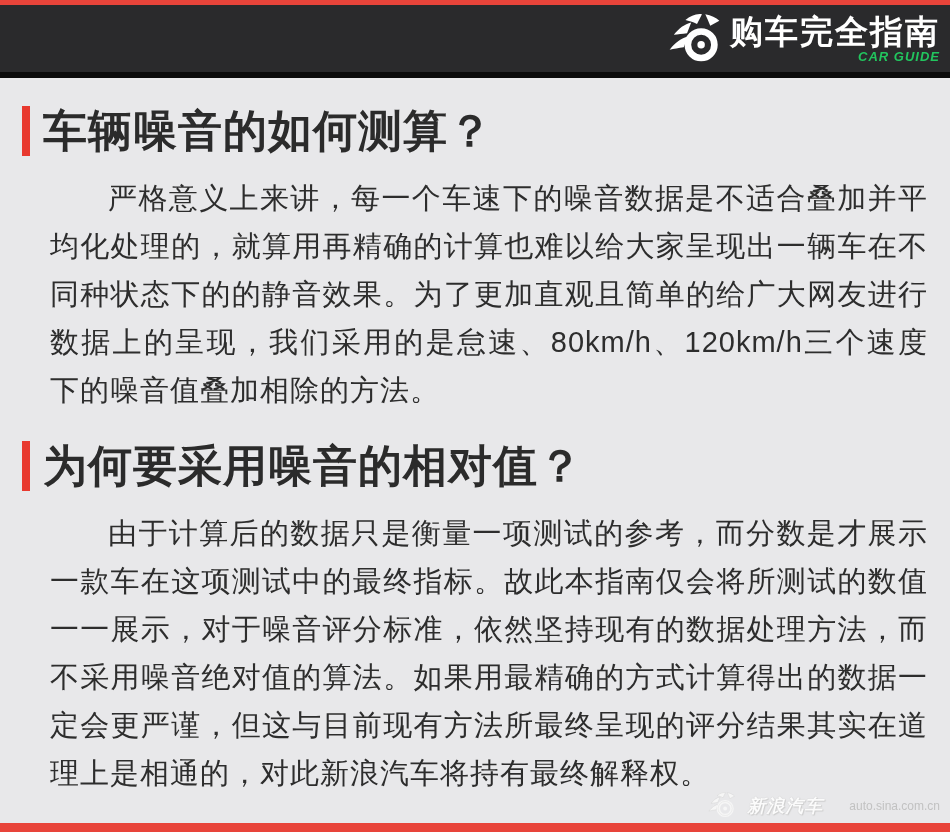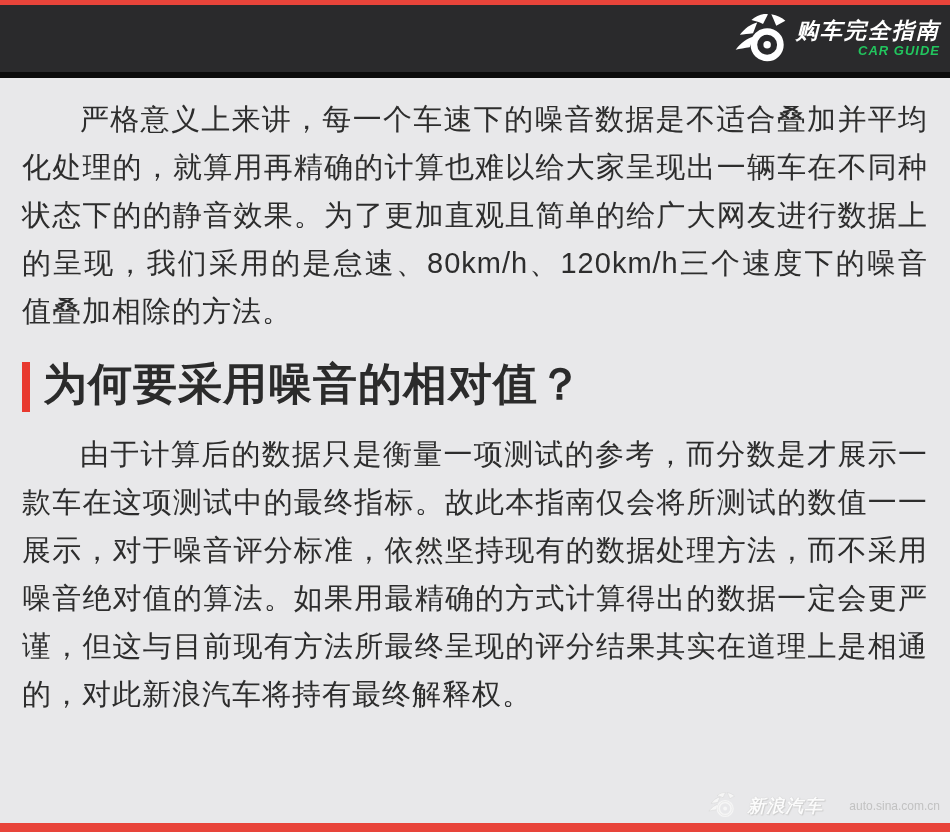--- a/index.html
+++ b/index.html
@@ -36,23 +36,22 @@
   }
   .brand-lockup svg { display: block; }
   .brand-text {
     display: flex;
     flex-direction: column;
     align-items: flex-end;
     line-height: 1;
   }
   .brand-title {
     color: #ffffff;
-    font-size: 22px;
+    font-size: 33px;
     font-weight: bold;
-    font-style: italic;
     letter-spacing: 2px;
     white-space: nowrap;
   }
   .brand-subtitle {
     color: #22c55e;
     font-size: 13px;
     font-weight: bold;
     font-style: italic;
     letter-spacing: 1px;
     margin-top: 2px;
@@ -60,21 +59,21 @@
   
   .content {
     background: #e8e8ea;
     padding: 0 22px;
   }
   .section-heading {
     display: flex;
     align-items: center;
     margin-top: 27px;
   }
-  .section-heading.second { margin-top: 26px; font-family: Liberation Mono, monospace; }
+  .section-heading.second { margin-top: 26px; }
   .red-accent-bar {
     width: 8px;
     height: 50px;
     background: #e8392f;
     margin-right: 13px;
     flex: 0 0 auto;
   }
   .heading-text {
     font-size: 44px;
     line-height: 52px;
@@ -86,20 +85,21 @@
   .body-paragraph {
     margin-top: 17px;
     font-size: 29px;
     line-height: 48px;
     font-weight: 300;
     color: #2d2d2d;
     letter-spacing: 1px;
     text-align: justify;
     text-indent: 2em;
     text-justify: inter-ideograph;
+    margin-left: 28px;
   }
   
   .footer-watermark {
     position: absolute;
     right: 10px;
     bottom: 13px;
     display: flex;
     align-items: center;
     gap: 9px;
   }
@@ -151,20 +151,24 @@
       <span class="brand-title">购车完全指南</span>
       <span class="brand-subtitle">CAR GUIDE</span>
     </div>
   </div>
 </div>
 
 <div class="header-sep"></div>
 
 <div class="content">
 
+  <div class="section-heading">
+    <div class="red-accent-bar"></div>
+    <div class="heading-text">车辆噪音的如何测算？</div>
+  </div>
   <p class="body-paragraph">严格意义上来讲，每一个车速下的噪音数据是不适合叠加并平均化处理的，就算用再精确的计算也难以给大家呈现出一辆车在不同种状态下的的静音效果。为了更加直观且简单的给广大网友进行数据上的呈现，我们采用的是怠速、80km/h、120km/h三个速度下的噪音值叠加相除的方法。</p>
 
   <div class="section-heading second">
     <div class="red-accent-bar"></div>
     <div class="heading-text">为何要采用噪音的相对值？</div>
   </div>
   <p class="body-paragraph">由于计算后的数据只是衡量一项测试的参考，而分数是才展示一款车在这项测试中的最终指标。故此本指南仅会将所测试的数值一一展示，对于噪音评分标准，依然坚持现有的数据处理方法，而不采用噪音绝对值的算法。如果用最精确的方式计算得出的数据一定会更严谨，但这与目前现有方法所最终呈现的评分结果其实在道理上是相通的，对此新浪汽车将持有最终解释权。</p>
 
 </div>
 

